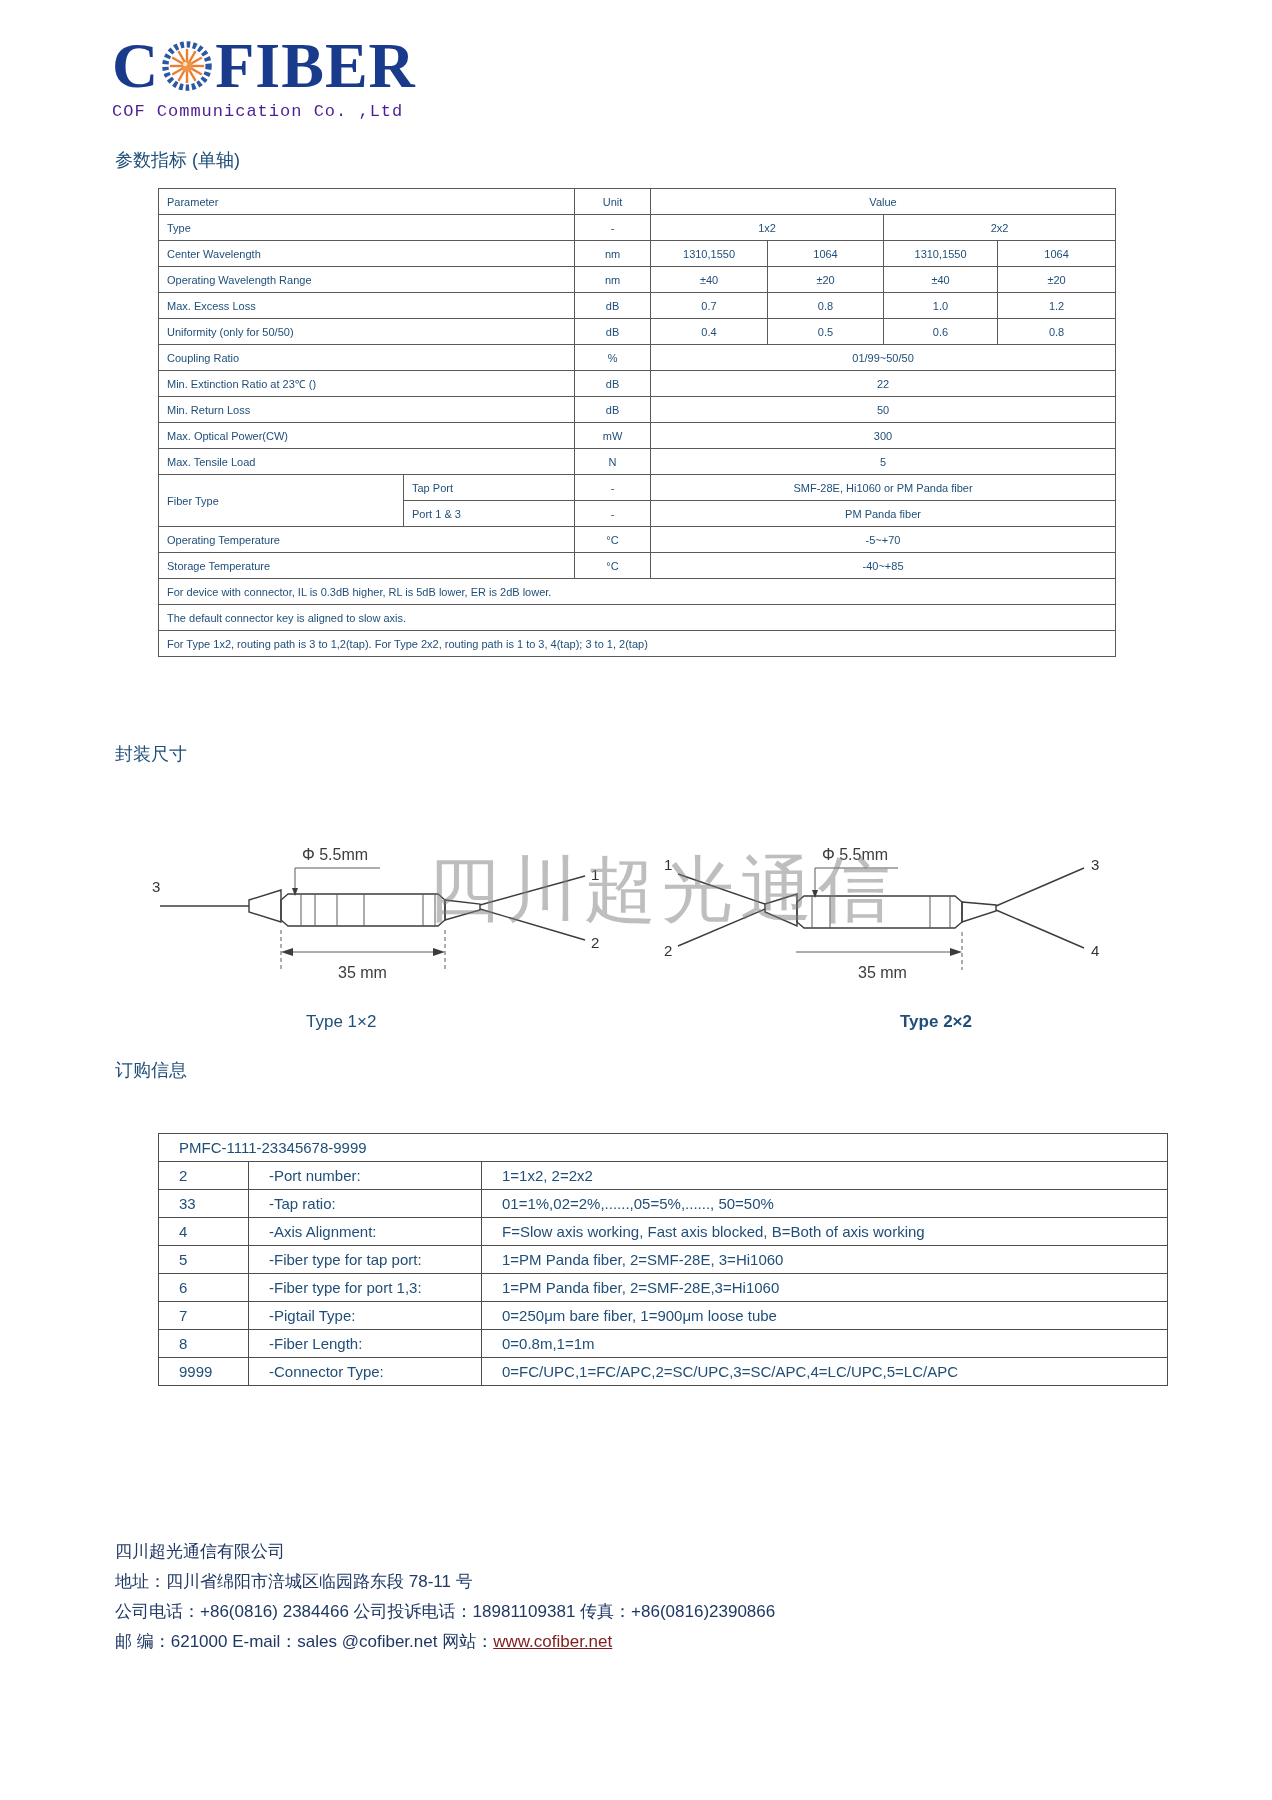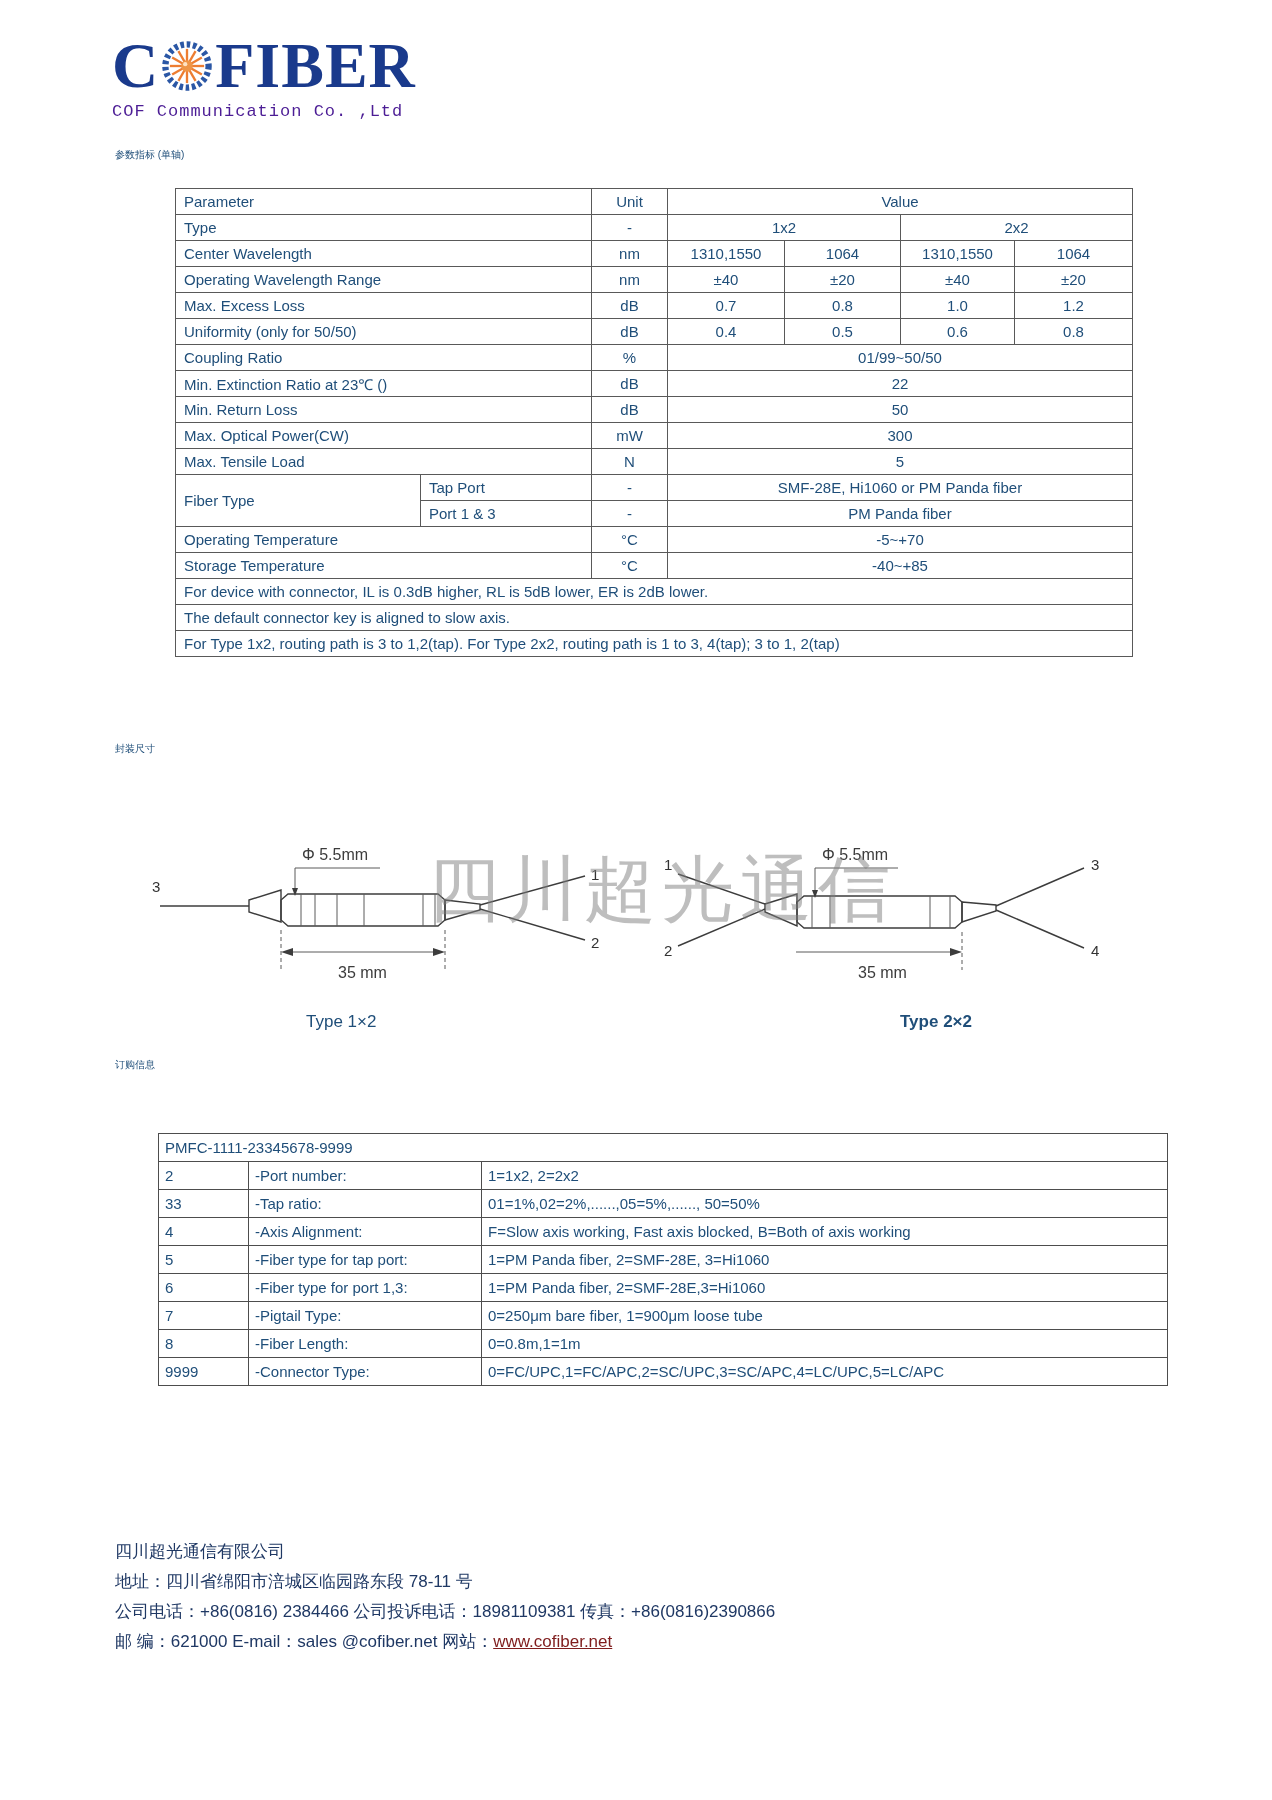--- a/index.html
+++ b/index.html
@@ -8,33 +8,33 @@
 
   
   .logo{position:absolute;left:112px;top:34px;}
   .logo-row{display:flex;align-items:center;}
   .logo-word{font-family:"Liberation Serif",serif;font-weight:bold;font-size:64px;
     color:#1a3a8c;letter-spacing:1px;line-height:1;}
   .logo-sun{width:54px;height:54px;margin:0 1px;}
   .logo-sub{font-family:"Liberation Mono",monospace;font-size:17px;color:#4c1d95;
     letter-spacing:1px;margin-top:4px;white-space:pre;}
 
-  .sec-heading{position:absolute;left:115px;font-size:10px;color:#1f4e79;}
+  .sec-heading{position:absolute;left:115px;font-size:18px;color:#1f4e79;}
 
   
   table{border-collapse:collapse;table-layout:fixed;}
-  .spec-table{position:absolute;left:175px;top:188px;width:957px;font-size:15px;}
+  .spec-table{position:absolute;left:158px;top:188px;width:957px;font-size:11px;}
   .spec-table td{border:1px solid #595959;height:23px;padding:1px 8px;
     overflow:hidden;white-space:nowrap;}
   .spec-table td.c{text-align:center;padding:1px 2px;}
   .spec-table td.l{text-align:left;}
 
   
   .order-table{position:absolute;left:158px;top:1133px;width:1009px;font-size:15px;}
-  .order-table td{border:1px solid #4d4d4d;height:25px;padding:1px 6px;
+  .order-table td{border:1px solid #4d4d4d;height:25px;padding:1px 20px;
     overflow:hidden;white-space:nowrap;text-align:left;}
 
   
   .diagram-svg{position:absolute;top:788px;width:520px;height:240px;}
   .svg-1x2{left:130px;}
   .svg-2x2{left:636px;}
   .diagram-caption{position:absolute;top:1012px;font-size:17px;color:#1f4e79;}
   .cap-1{left:262px;margin-left:44px;}
   .cap-2{left:900px;font-weight:bold;}
   .watermark{position:absolute;left:428px;top:850px;font-size:72px;line-height:1.1;

